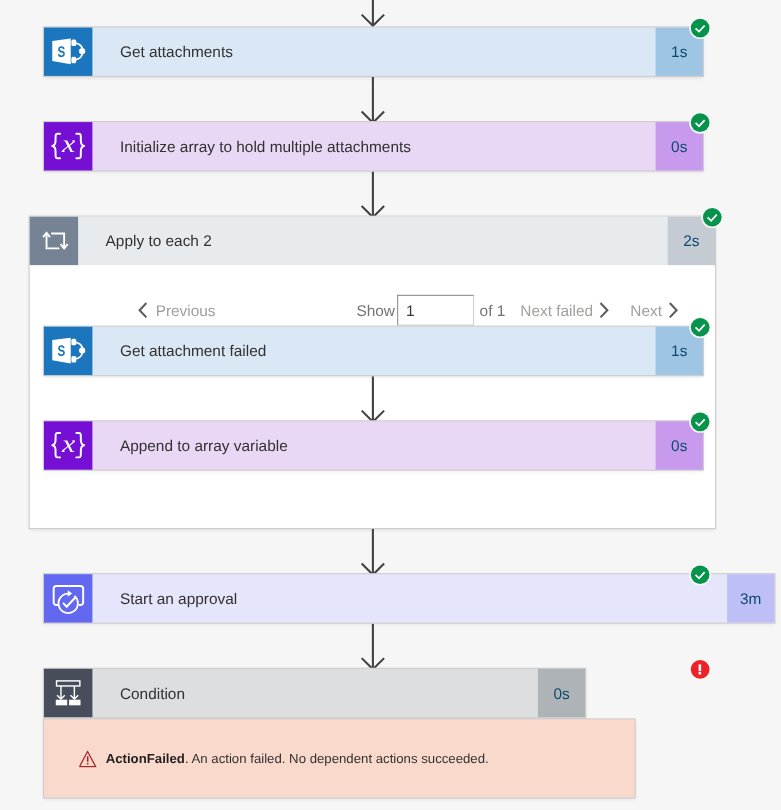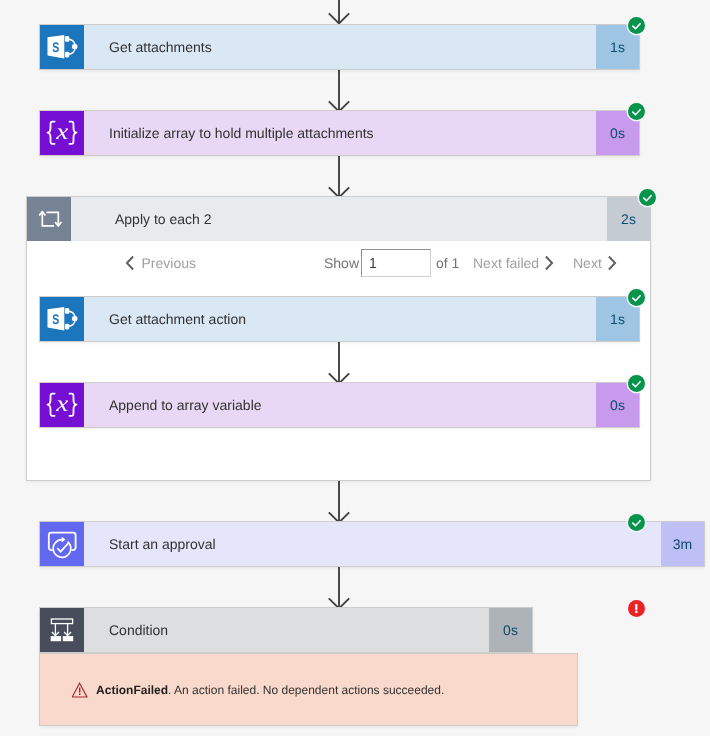--- a/index.html
+++ b/index.html
@@ -108,39 +108,39 @@
       </svg>
   </div>
 
   <svg class="arrow" style="left:328px;top:155.5px;" width="22" height="43" viewBox="0 0 22 43">
     <path d="M11 0 V41.2" stroke="#414141" stroke-width="1.9" fill="none"></path>
     <path d="M0.8 31.3 L11 41.5 L21.2 31.3" stroke="#414141" stroke-width="1.9" fill="none"></path>
   </svg>
 
   <div class="scope" style="left:27px;top:197px;width:623px;height:283px;"></div>
 
-  <div class="card" style="left:27px;top:197px;width:623px;background:#e8ebee;box-shadow:none;gap:19px;">
+  <div class="card" style="left:27px;top:197px;width:623px;background:#e8ebee;box-shadow:none;">
     <div class="icon" style="background:#768395;">
       <svg width="44" height="44" viewBox="0 0 44 44">
         <path d="M15.3 15.3 V28.8 H27.0" stroke="#ffffff" stroke-width="1.7" fill="none"></path>
         <path d="M19.5 15.3 H31.3 V28.3" stroke="#ffffff" stroke-width="1.7" fill="none"></path>
         <path d="M12.2 18.5 L15.3 14.6 L18.4 18.5" stroke="#ffffff" stroke-width="1.7" fill="none"></path>
         <path d="M28.1 25.0 L31.3 28.9 L34.5 25.0" stroke="#ffffff" stroke-width="1.7" fill="none"></path>
       </svg>
     </div>
     <div class="title">Apply to each 2</div>
     <div class="dur" style="background:#c5cbd3;">2s</div>
   </div>
   <div class="status ok" style="left:639px;top:189px;">
     <svg width="17" height="17" viewBox="0 0 17 17">
         <path d="M4.3 8.7 L7.5 11.7 L12.6 6.2" stroke="#ffffff" stroke-width="1.6" fill="none" stroke-linecap="butt" stroke-linejoin="miter"></path>
       </svg>
   </div>
 
-  <div class="pager" style="left:122px;top:248px;width:500px;height:30px;">
+  <div class="pager" style="left:122px;top:267px;width:500px;height:30px;">
     <div class="pbtn" style="left:3px;">
       <svg width="10" height="16" viewBox="0 0 10 16" style="margin-right:6.5px;">
         <path d="M8.1 1.5 L1.9 8 L8.1 14.5" stroke="#605e5c" stroke-width="1.9" fill="none" stroke-linecap="butt" stroke-linejoin="miter"></path>
         </svg>
       <span>Previous</span>
     </div>
     <span class="lbl" style="left:202px;">Show</span>
     <input type="text" value="1" style="left: 239px; top: 1px;">
     <span class="lbl" style="left:314px;">of 1</span>
     <div class="pbtn" style="left:351px;">
@@ -163,21 +163,21 @@
         <path d="M27.5 14.0 C33.5 14.6 35.2 17.8 35.2 21.7 C35.2 25.6 33.5 28.8 27.5 29.5" stroke="#ffffff" stroke-width="1.5" fill="none"></path>
         <path fill="#ffffff" d="M7.5 12.2 L24.3 10.0 L24.3 33.5 L7.5 30.4 Z"></path>
         <rect x="24.9" y="11.0" width="4.4" height="5.8" rx="1.4" fill="#ffffff"></rect>
         <rect x="24.9" y="26.7" width="4.4" height="5.8" rx="1.4" fill="#ffffff"></rect>
         <rect x="31.9" y="18.9" width="5.6" height="5.4" rx="2.4" fill="#ffffff"></rect>
         <g transform="translate(15.7,26.7) scale(0.80,1.06) translate(-15.7,-26.7)">
           <text x="15.7" y="26.7" font-family="'Liberation Sans',sans-serif" font-size="13.2" font-weight="bold" fill="#1c76bd" text-anchor="middle">S</text>
           </g>
       </svg>
     </div>
-    <div class="title">Get attachment action</div>
+    <div class="title">Get attachment failed</div>
     <div class="dur" style="background:#9ec5e4;">1s</div>
   </div>
   <div class="status ok" style="left:628px;top:289px;">
     <svg width="17" height="17" viewBox="0 0 17 17">
         <path d="M4.3 8.7 L7.5 11.7 L12.6 6.2" stroke="#ffffff" stroke-width="1.6" fill="none" stroke-linecap="butt" stroke-linejoin="miter"></path>
       </svg>
   </div>
 
   <svg class="arrow" style="left:328px;top:341.5px;" width="22" height="43" viewBox="0 0 22 43">
     <path d="M11 0 V41.2" stroke="#414141" stroke-width="1.9" fill="none"></path>

